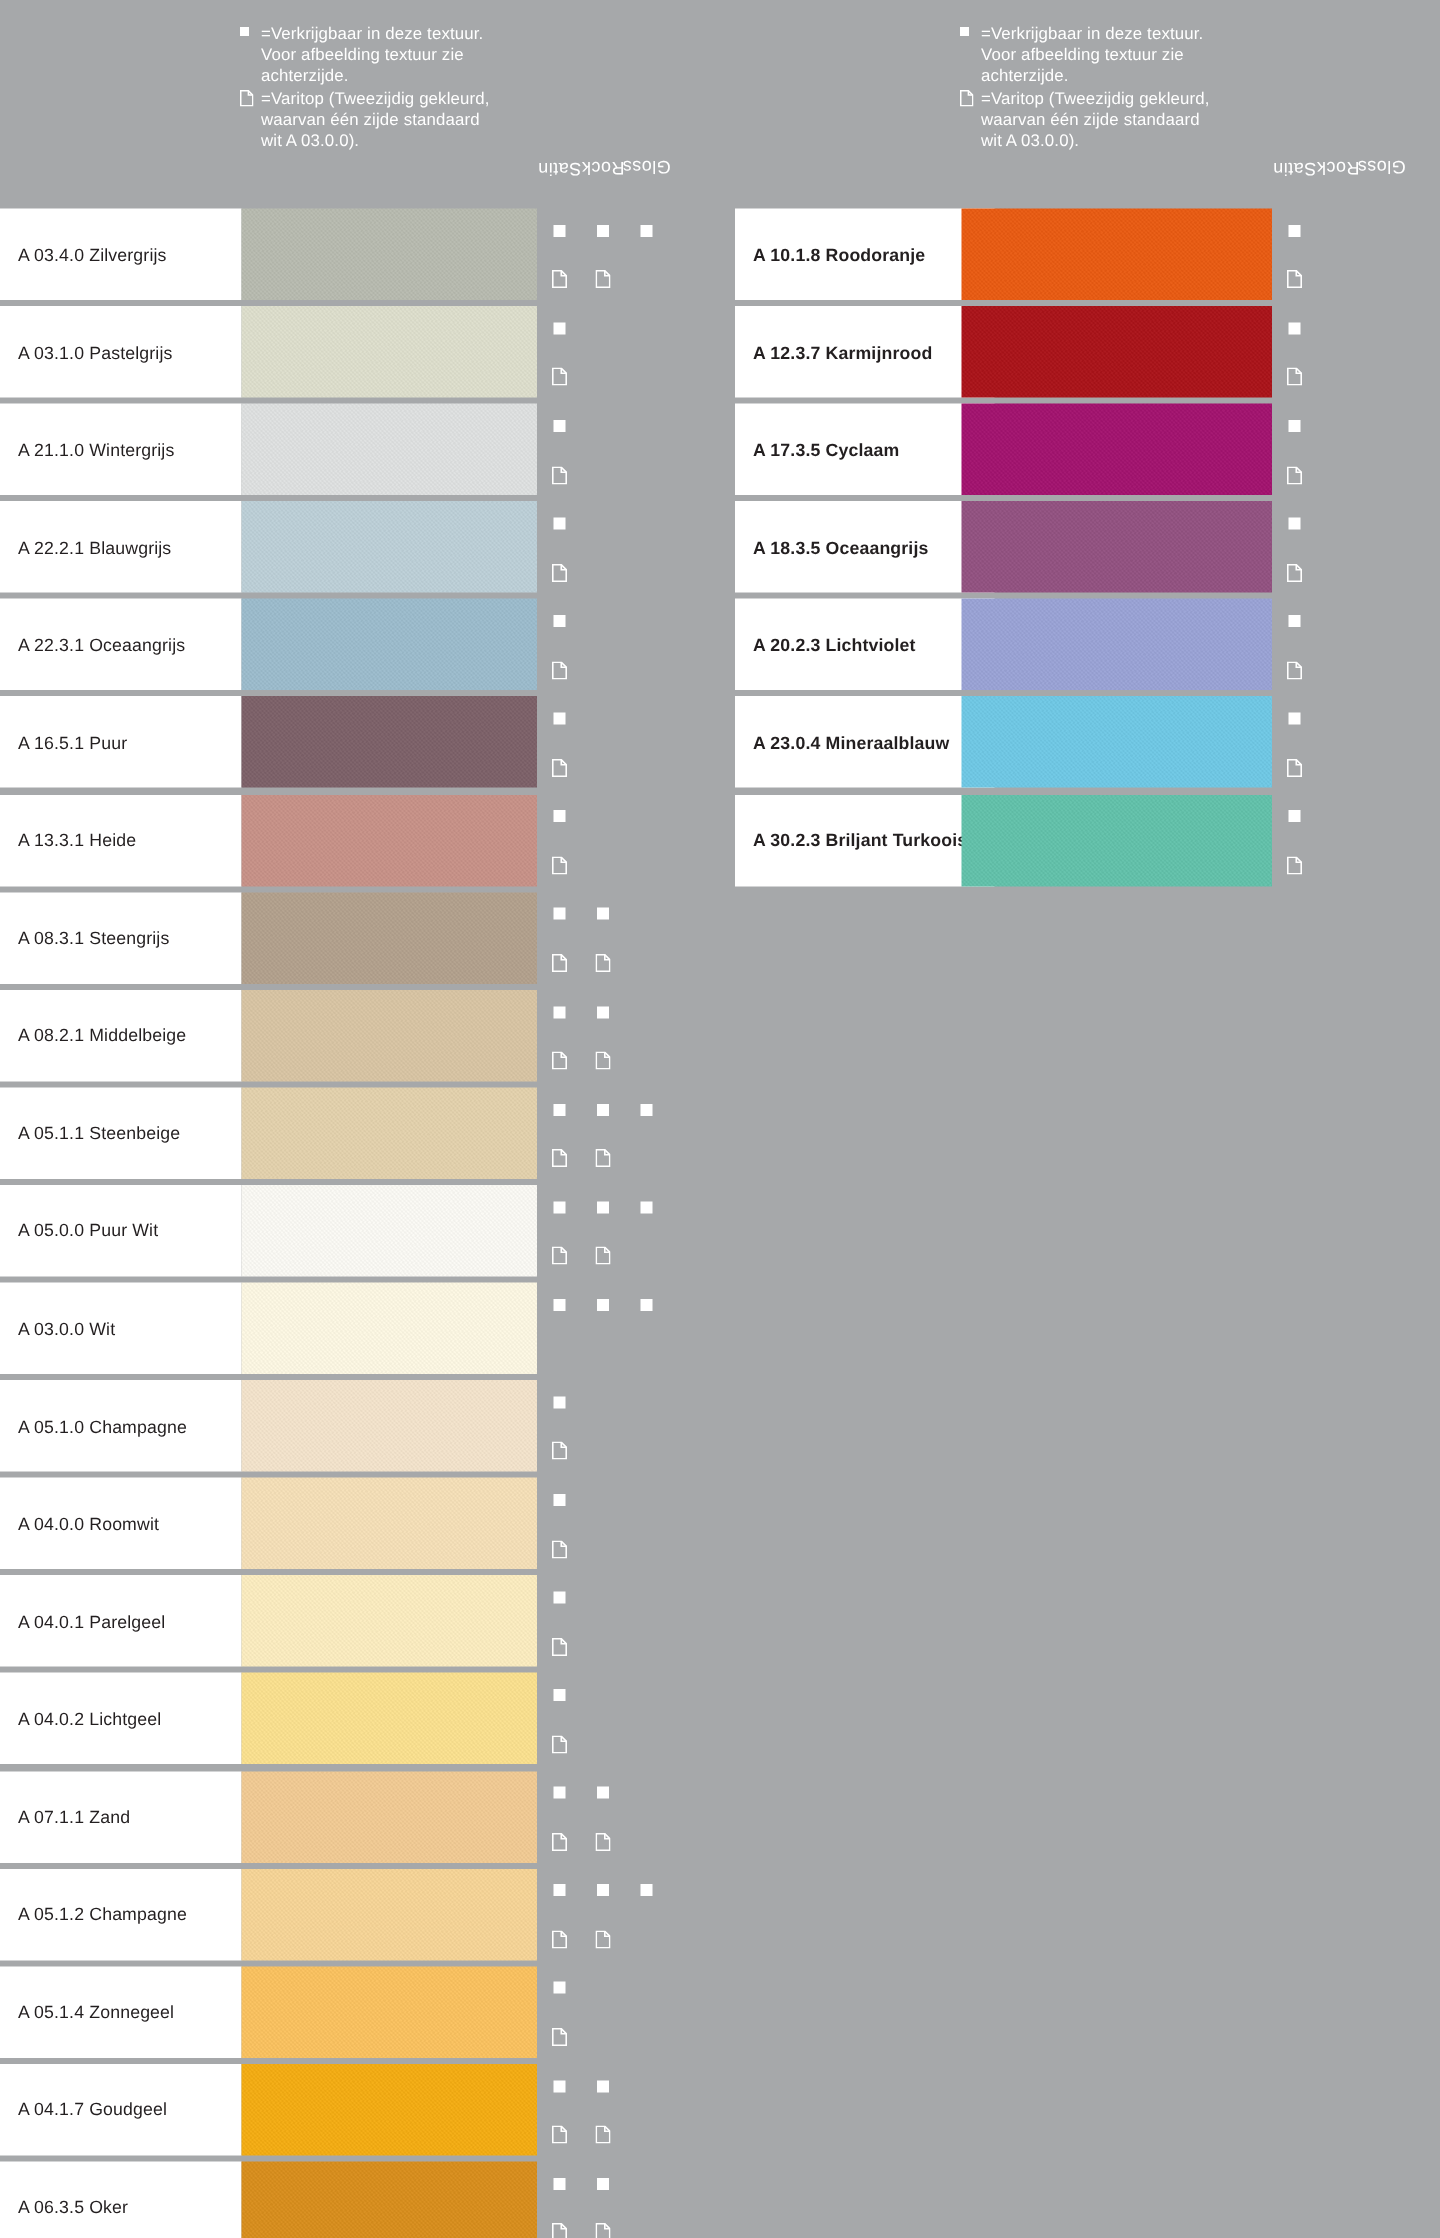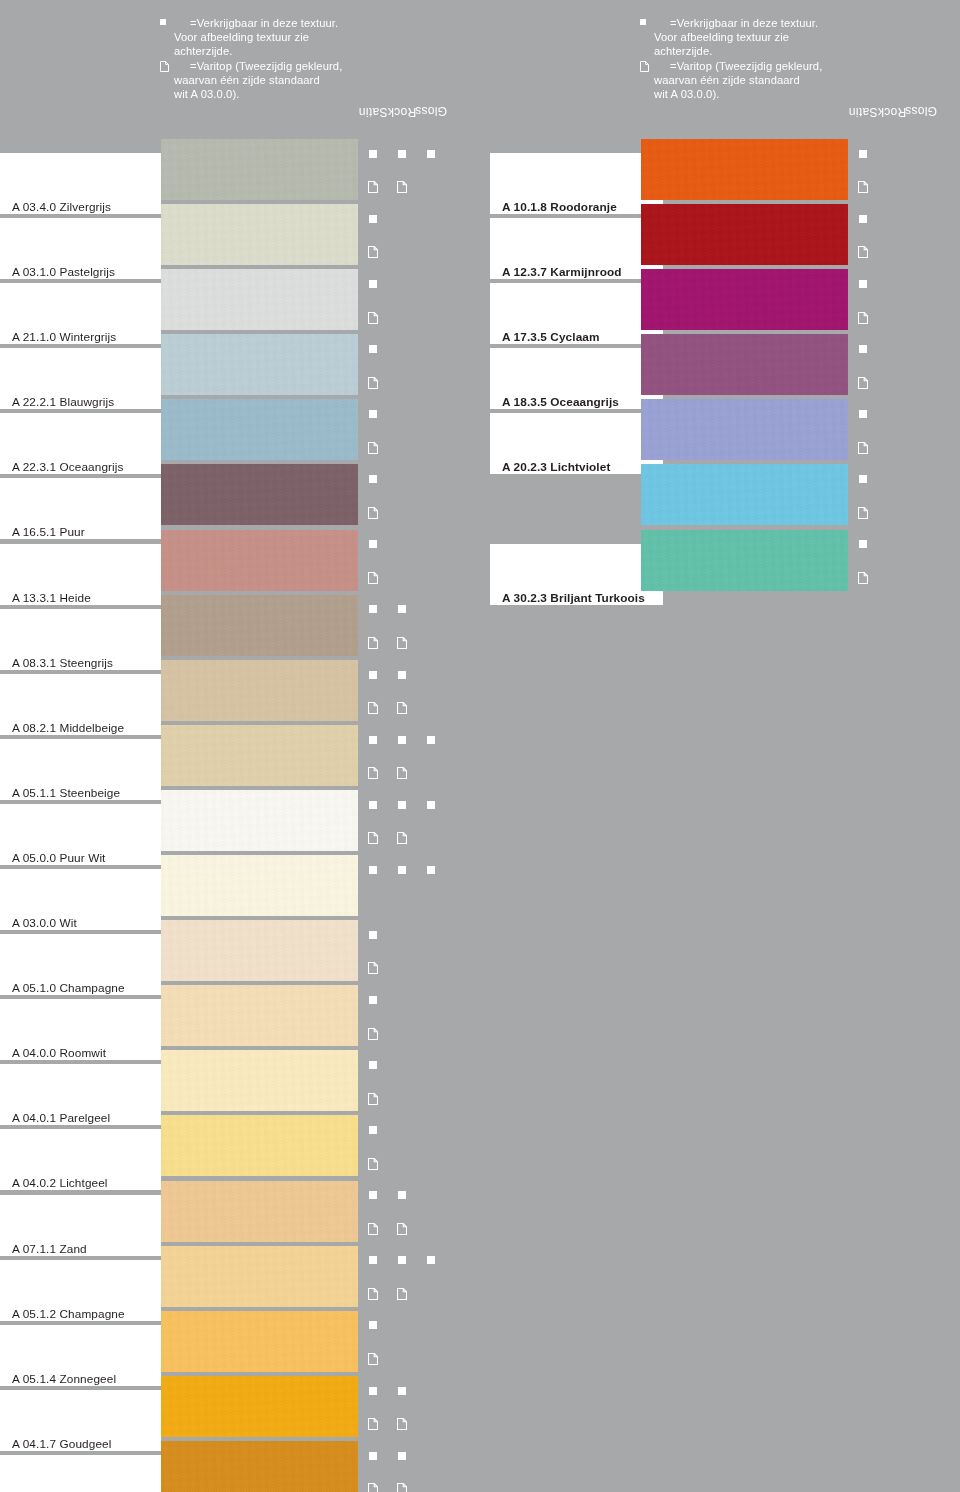--- a/index.html
+++ b/index.html
@@ -19,21 +19,21 @@
 
   
   .legend {
     position:absolute; left:0; top:0; width:480px; height:137px;
     color:#ffffff;
   }
   .legend-text {
     position:absolute; left:160px; top:16px; width:230px;
     font-size:11.2px; line-height:1.27; letter-spacing:.1px;
   }
-  .legend-row { display:flex; align-items:flex-start;gap:16px; }
+  .legend-row { display:flex; align-items:flex-start; }
   .legend-row .gl { flex:0 0 14px; }
   .legend-row .tx { flex:1 1 auto; }
   .legend-indent { padding-left:14px; }
   .sq-glyph {
     display:inline-block; width:6px; height:6px; background:#fff;
     vertical-align:2px; margin-right:2px;
   }
   .doc-glyph {
     display:inline-block; width:8px; height:10px; position:relative;
     vertical-align:-1px; margin-right:1px;
@@ -59,21 +59,21 @@
   .vtext{
     color:#fff; font-size:12.5px; letter-spacing:.2px; white-space:nowrap;
     writing-mode:vertical-rl; text-orientation:mixed;
   }
 
   
   .rows { position:absolute; left:0; top:137px; width:480px; }
   .crow { position:relative; height:65.1px; }
   .crow .namecell {
     position:absolute; left:0; top:2px; width:161px; height:61px;
-    background:#fff; display:flex; align-items:flex-end;margin-top:14px;
+    background:#fff; display:flex; align-items:center;
   }
   .crow .namecell .nm {
     font-size:11.8px; color:#231f20; padding-left:12px; letter-spacing:.1px;
     white-space:nowrap;
   }
   .crow .swatch {
     position:absolute; left:161px; top:2px; width:197px; height:61px;
   }
   .crow .swatch .tex {
     position:absolute; inset:0;
@@ -812,20 +812,23 @@
                 <path d="M0.5 0.5 H6.2 L9.5 3.8 V11.5 H0.5 Z" fill="none" stroke="#ffffff" stroke-width="1.1"></path>
                 <path d="M6.2 0.5 V3.8 H9.5" fill="none" stroke="#ffffff" stroke-width="1.1"></path>
               </svg></span>
           </div>
           <div class="mk r0 c1"></div>
           <div class="mk r1 c1"></div>
           <div class="mk r0 c2"></div>
           <div class="mk r1 c2"></div>
         </div>
         <div class="crow">
+          <div class="namecell">
+            <div class="nm">A 23.0.4  Mineraalblauw</div>
+          </div>
           <div class="swatch" style="background: rgb(111, 201, 230);">
             <div class="tex"></div>
           </div>
           <div class="mk r0 c0">
             <span class="sq"></span>
           </div>
           <div class="mk r1 c0">
             <span class="dc"><svg width="10" height="12" viewBox="0 0 10 12">
                 <path d="M0.5 0.5 H6.2 L9.5 3.8 V11.5 H0.5 Z" fill="none" stroke="#ffffff" stroke-width="1.1"></path>
                 <path d="M6.2 0.5 V3.8 H9.5" fill="none" stroke="#ffffff" stroke-width="1.1"></path>

